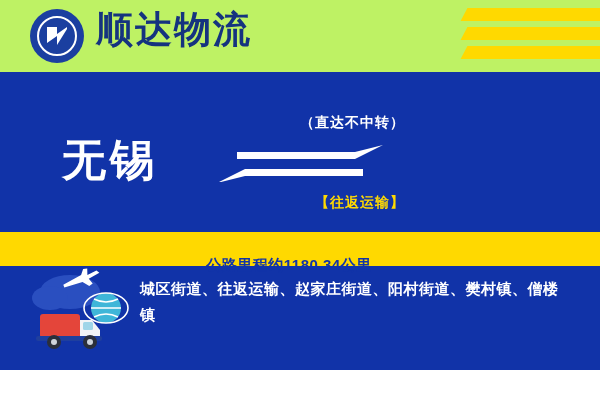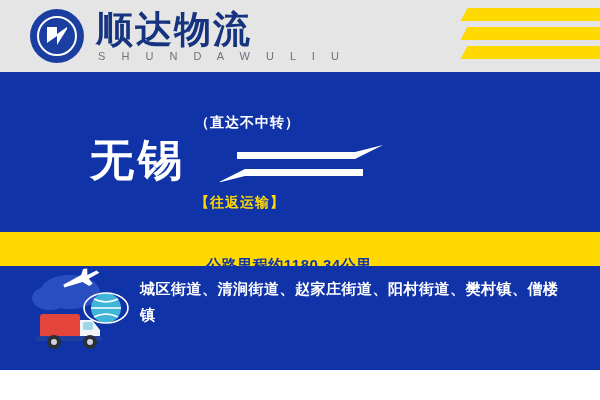--- a/index.html
+++ b/index.html
@@ -11,21 +11,21 @@
   .poster {
     position: relative;
     width: 600px; height: 400px;
     background: #ffffff;
   }
 
   
   .header {
     position: absolute; top: 0; left: 0;
     width: 600px; height: 72px;
-    background: #e5e5e5;
+    background: #bef264;
     overflow: hidden;
     text-align: right;
   }
   .logo-mark {
     position: absolute; left: 30px; top: 9px;
     width: 54px; height: 54px;
     border-radius: 50%;
     background: #1b3fa0;
     display: flex; align-items: center; justify-content: center;
   }
@@ -66,27 +66,27 @@
   .route {
     position: absolute; top: 42px; left: 0; width: 600px;
     height: 110px;
   }
   .city {
     position: absolute; top: 18px;
     font-size: 44px; font-weight: bold; color: #ffffff;
     letter-spacing: 4px;
     line-height: 56px;
   }
-  .city.from { left: 62px; margin-left: 28px; }
+  .city.from { left: 62px; }
   .city.to   { right: 62px; }
 
   .mid {
     position: absolute; left: 50%; top: 0;
     transform: translateX(-50%);
-    width: 210px; text-align: left;
+    width: 210px; text-align: right;
   }
   .mid-top {
     font-size: 14px; color: #ffffff; font-weight: bold;
     letter-spacing: 1px; margin-bottom: 8px;
   }
   .arrows { position: relative; height: 42px; }
   .arrows svg { display: block; margin: 0 auto; }
   .mid-bottom {
     font-size: 14px; color: #ffd900; font-weight: bold;
     letter-spacing: 1px; margin-top: 12px;
@@ -137,21 +137,20 @@
 <div class="poster">
 
   <div class="header">
     <div class="logo-mark">
       <svg width="40" height="40" viewBox="0 0 40 40" aria-hidden="true">
         <circle cx="20" cy="20" r="19" fill="none" stroke="#ffffff" stroke-width="2"></circle>
         <path d="M10 11 L10 27 L20 20 L20 29 L30 13 L30 11 L20 18 L20 11 Z" fill="#ffffff"></path>
       </svg>
     </div>
     <div class="logo-text">顺达物流</div>
-    <div class="logo-sub">S H U N D A W U L I U</div>
     <div class="stripe s1"></div>
     <div class="stripe s2"></div>
     <div class="stripe s3"></div>
   </div>
 
   <div class="blue-body">
 
     <div class="route">
       <div class="city from">无锡</div>
 
@@ -194,19 +193,19 @@
           <rect x="12" y="46" width="40" height="24" rx="3" fill="#e4453a"></rect>
           <path d="M52 52 h12 l8 10 v8 h-20 z" fill="#f3f4f6"></path>
           <rect x="55" y="54" width="10" height="8" rx="1.5" fill="#9fd5e8"></rect>
           <rect x="8" y="68" width="66" height="5" rx="2" fill="#1f3f9e"></rect>
           <circle cx="26" cy="74" r="7" fill="#2b2f3a"></circle>
           <circle cx="26" cy="74" r="3" fill="#cfd4dc"></circle>
           <circle cx="62" cy="74" r="7" fill="#2b2f3a"></circle>
           <circle cx="62" cy="74" r="3" fill="#cfd4dc"></circle>
         </svg>
       </div>
-      <div class="areas-text">城区街道、清涧街道、赵家庄街道、阳村街道、樊村镇、僧楼镇</div>
+      <div class="areas-text">城区街道、往返运输、赵家庄街道、阳村街道、樊村镇、僧楼镇</div>
     </div>
 
   </div>
 
   <div class="bottom-strip"></div>
 </div>
 
 </body></html>

